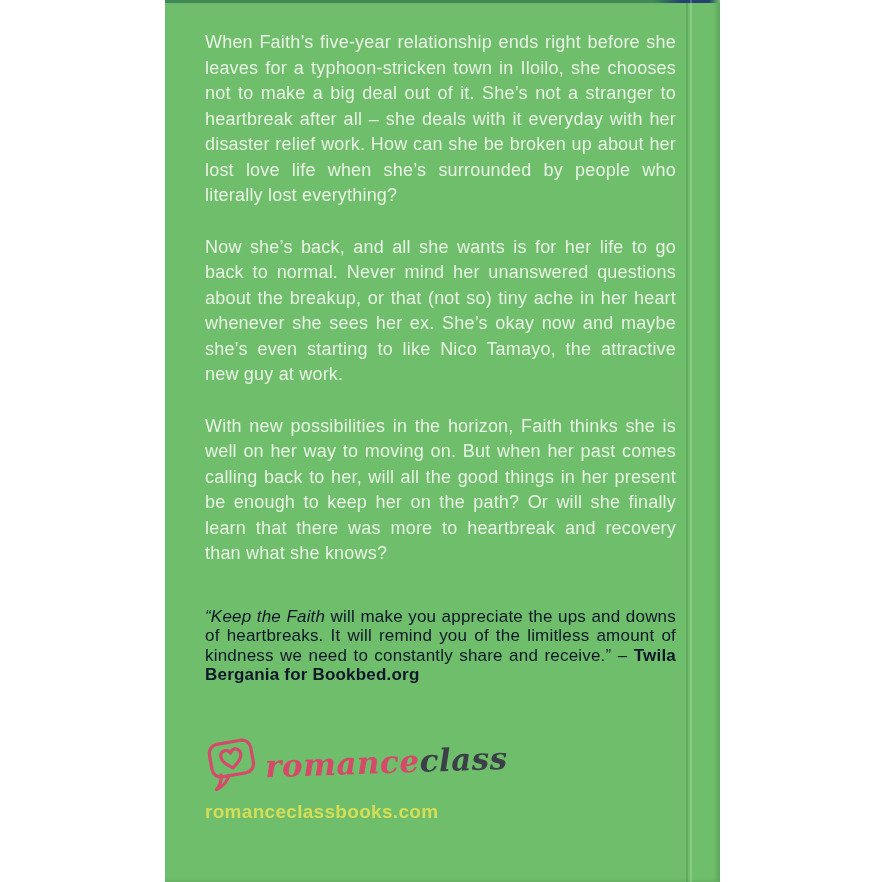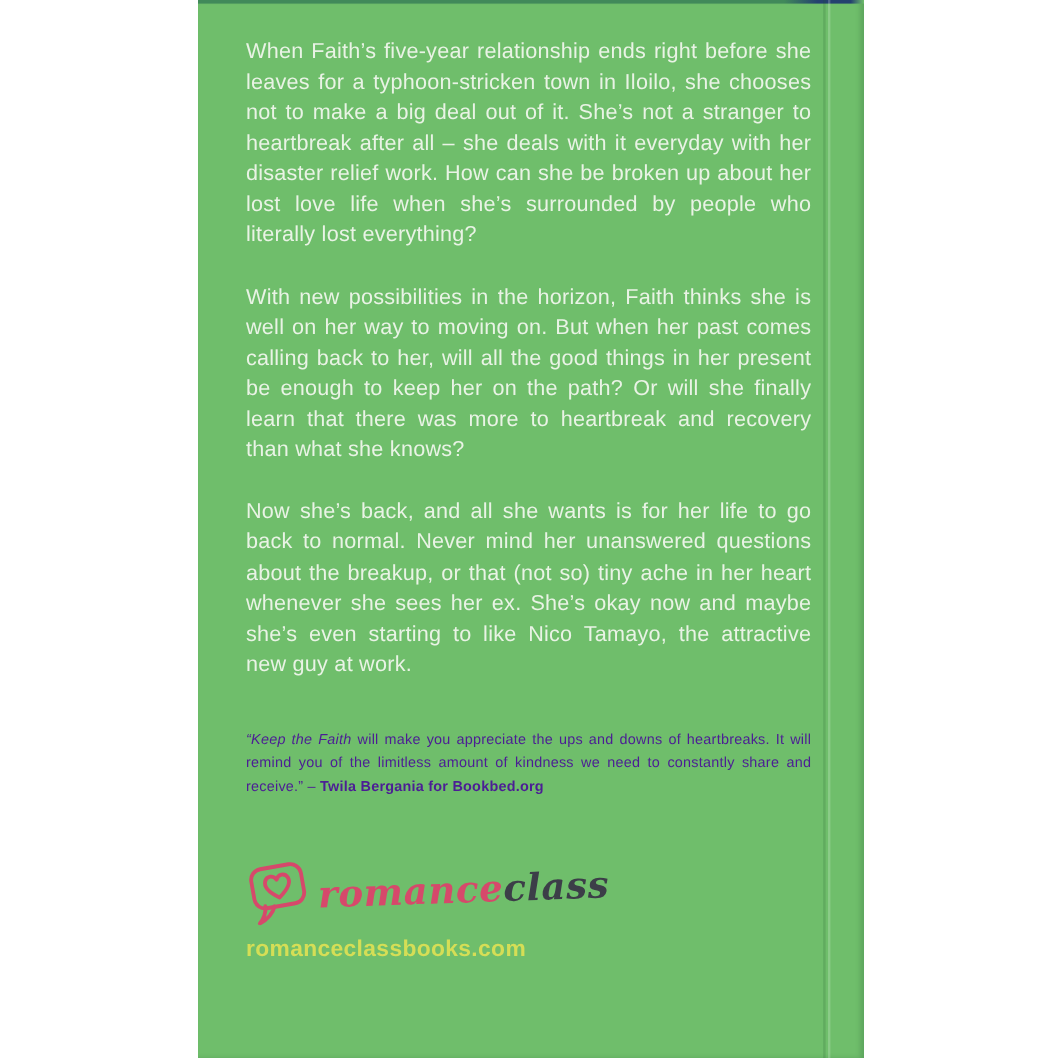--- a/index.html
+++ b/index.html
@@ -42,22 +42,22 @@
     margin:0 0 26px 0;
     color:#e9f3e5;
     font-size:18px;
     line-height:25.5px;
     letter-spacing:0.2px;
     text-align:justify;
     text-justify:inter-word;
   }
   .quote{
     margin:0 0 16px 0;
-    color:#4c1d95;
-    font-size:12px;
+    color:#0f172a;
+    font-size:17px;
     line-height:19.5px;
     letter-spacing:0.2px;
     text-align:justify;
     text-justify:inter-word;
   }
   .quote.first{margin-top:40px;}
   .q-title{font-style:italic;}
   .q-attr{font-weight:bold;}
   .logo{
     margin-top:48px;
@@ -98,22 +98,22 @@
 
 <div class="photo">
   <div class="cover">
     <div class="top-edge"></div>
     <div class="crease"></div>
     <div class="crease-light"></div>
 
     <div class="content">
 
       <p class="body-para">When Faith’s five-year relationship ends right before she leaves for a typhoon-stricken town in Iloilo, she chooses not to make a big deal out of it. She’s not a stranger to heartbreak after all – she deals with it everyday with her disaster relief work. How can she be broken up about her lost love life when she’s surrounded by people who literally lost everything?</p>
+      <p class="body-para">Now she’s back, and all she wants is for her life to go back to normal. Never mind her unanswered questions about the breakup, or that (not so) tiny ache in her heart whenever she sees her ex. She’s okay now and maybe she’s even starting to like Nico Tamayo, the attractive new guy at work.</p>
       <p class="body-para">With new possibilities in the horizon, Faith thinks she is well on her way to moving on. But when her past comes calling back to her, will all the good things in her present be enough to keep her on the path? Or will she finally learn that there was more to heartbreak and recovery than what she knows?</p>
-      <p class="body-para">Now she’s back, and all she wants is for her life to go back to normal. Never mind her unanswered questions about the breakup, or that (not so) tiny ache in her heart whenever she sees her ex. She’s okay now and maybe she’s even starting to like Nico Tamayo, the attractive new guy at work.</p>
 
       <p class="quote first"><span class="q-title">“Keep the Faith</span><span> will make you appreciate the ups and downs of heartbreaks. It will remind you of the limitless amount of kindness we need to constantly share and receive.” – </span><span class="q-attr">Twila Bergania for Bookbed.org</span></p>
 
 
       <div class="logo">
         <svg width="54" height="58" viewBox="0 0 54 58">
           <g fill="none" stroke="#d6496b" stroke-width="3.2" stroke-linecap="round" stroke-linejoin="round" transform="rotate(-10 27 29)">
             <rect x="6" y="9" width="42" height="33" rx="9"></rect>
             <path d="M14 40 C 13.5 46 10.5 50.5 7 53.5 C 14 51.5 19.5 46.5 21.5 41.5"></path>
             <path d="M27 35 C 20 30 15 25 17.5 19.5 C 19.5 15.5 25 15.5 27 20 C 29 15.5 34.5 15.5 36.5 19.5 C 39 25 34 30 27 35 Z"></path>

